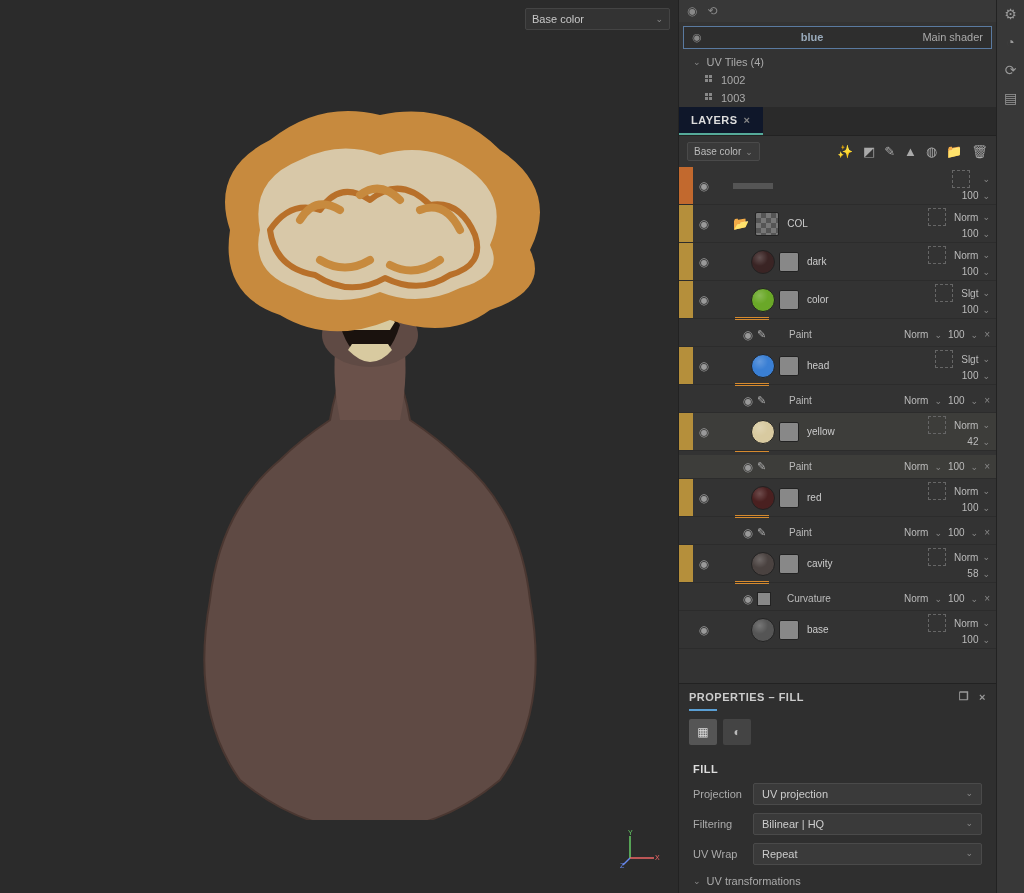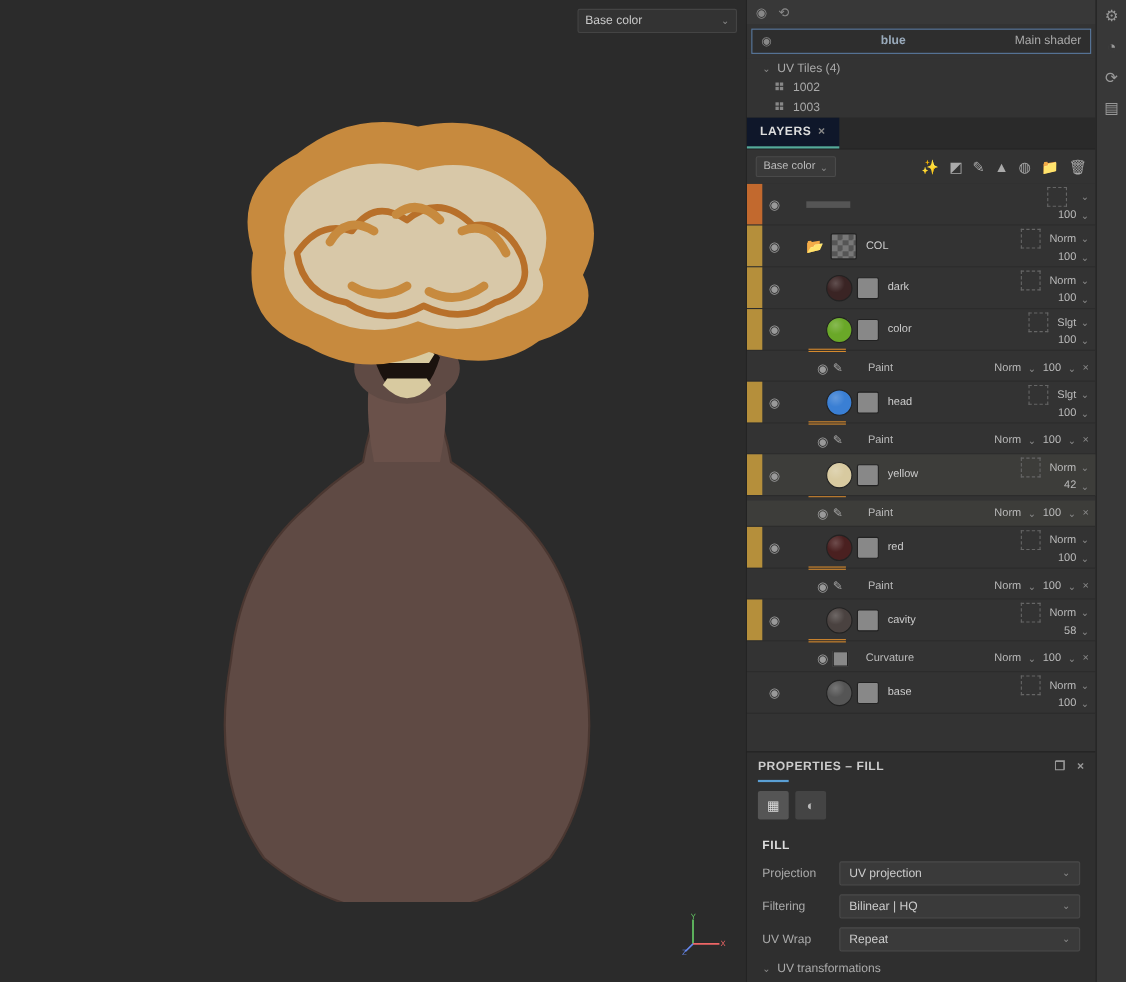--- a/index.html
+++ b/index.html
@@ -54,21 +54,21 @@
   .checker { background:conic-gradient(#555 25%,#777 0 50%,#555 0 75%,#777 0) 0 0/10px 10px; }
   .properties { background: #2f2f2f; border-top: 1px solid #222; }
   .prop-header { display: flex; align-items: center; padding: 6px 10px; font-size: 11px; color: #ccc; letter-spacing: 0.5px; font-weight:bold; }
   .prop-header .spacer { flex: 1; }
   .prop-header span.icon { font-size: 11px; color: #999; margin-left: 10px; cursor: pointer; }
   .prop-accent { height: 2px; width: 28px; background: #5a9fd4; margin-left: 10px; }
   .prop-mode { display: flex; gap: 6px; padding: 8px 10px 14px 10px; }
   .prop-mode .mode { width: 28px; height: 26px; background: #444; border-radius: 2px; display: flex; align-items: center; justify-content: center; cursor: pointer; font-size:12px; color:#bbb; }
   .prop-mode .mode.active { background: #555; color:#ddd; }
   .prop-section-title { padding: 4px 14px; font-size: 11px; color: #ddd; font-weight: bold; letter-spacing:0.5px; }
-  .prop-row { display: flex; align-items: center; padding: 4px 14px; gap: 10px; font-size: 11px; }
+  .prop-row { display: flex; align-items: center; padding: 4px 14px; gap: 0; font-size: 11px; }
   .prop-row label { width: 60px; color: #aaa; }
   .prop-row .sel { flex: 1; background: #3a3a3a; border: 1px solid #4a4a4a; padding: 4px 8px; color: #ccc; display: flex; justify-content: space-between; border-radius: 2px; }
   .prop-footer { padding: 6px 14px; font-size: 11px; color: #aaa; display:flex; align-items:center; gap:6px; }
   .right-icon-bar { width: 28px; background: #383838; display: flex; flex-direction: column; align-items: center; padding-top: 6px; gap: 12px; border-left:1px solid #222; }
   .right-icon-bar span { color: #999; font-size: 14px; cursor: pointer; }
 </style>
 </head>
 <body>
 
 <div class="viewport">

